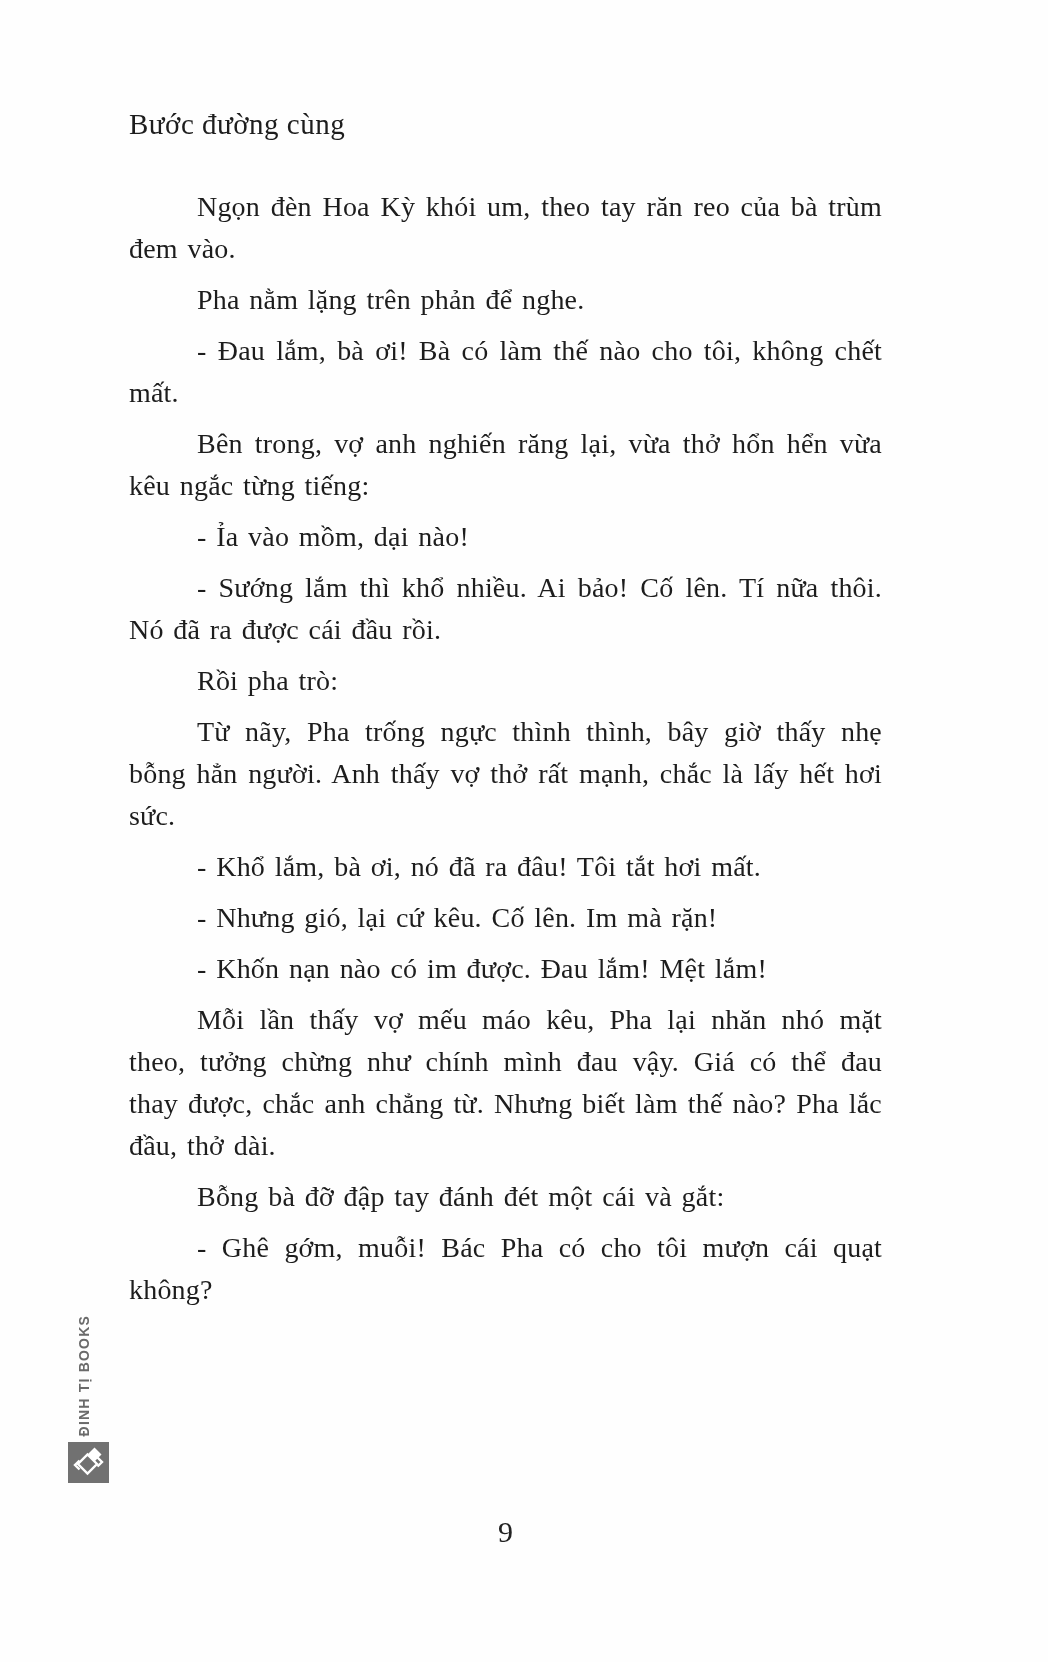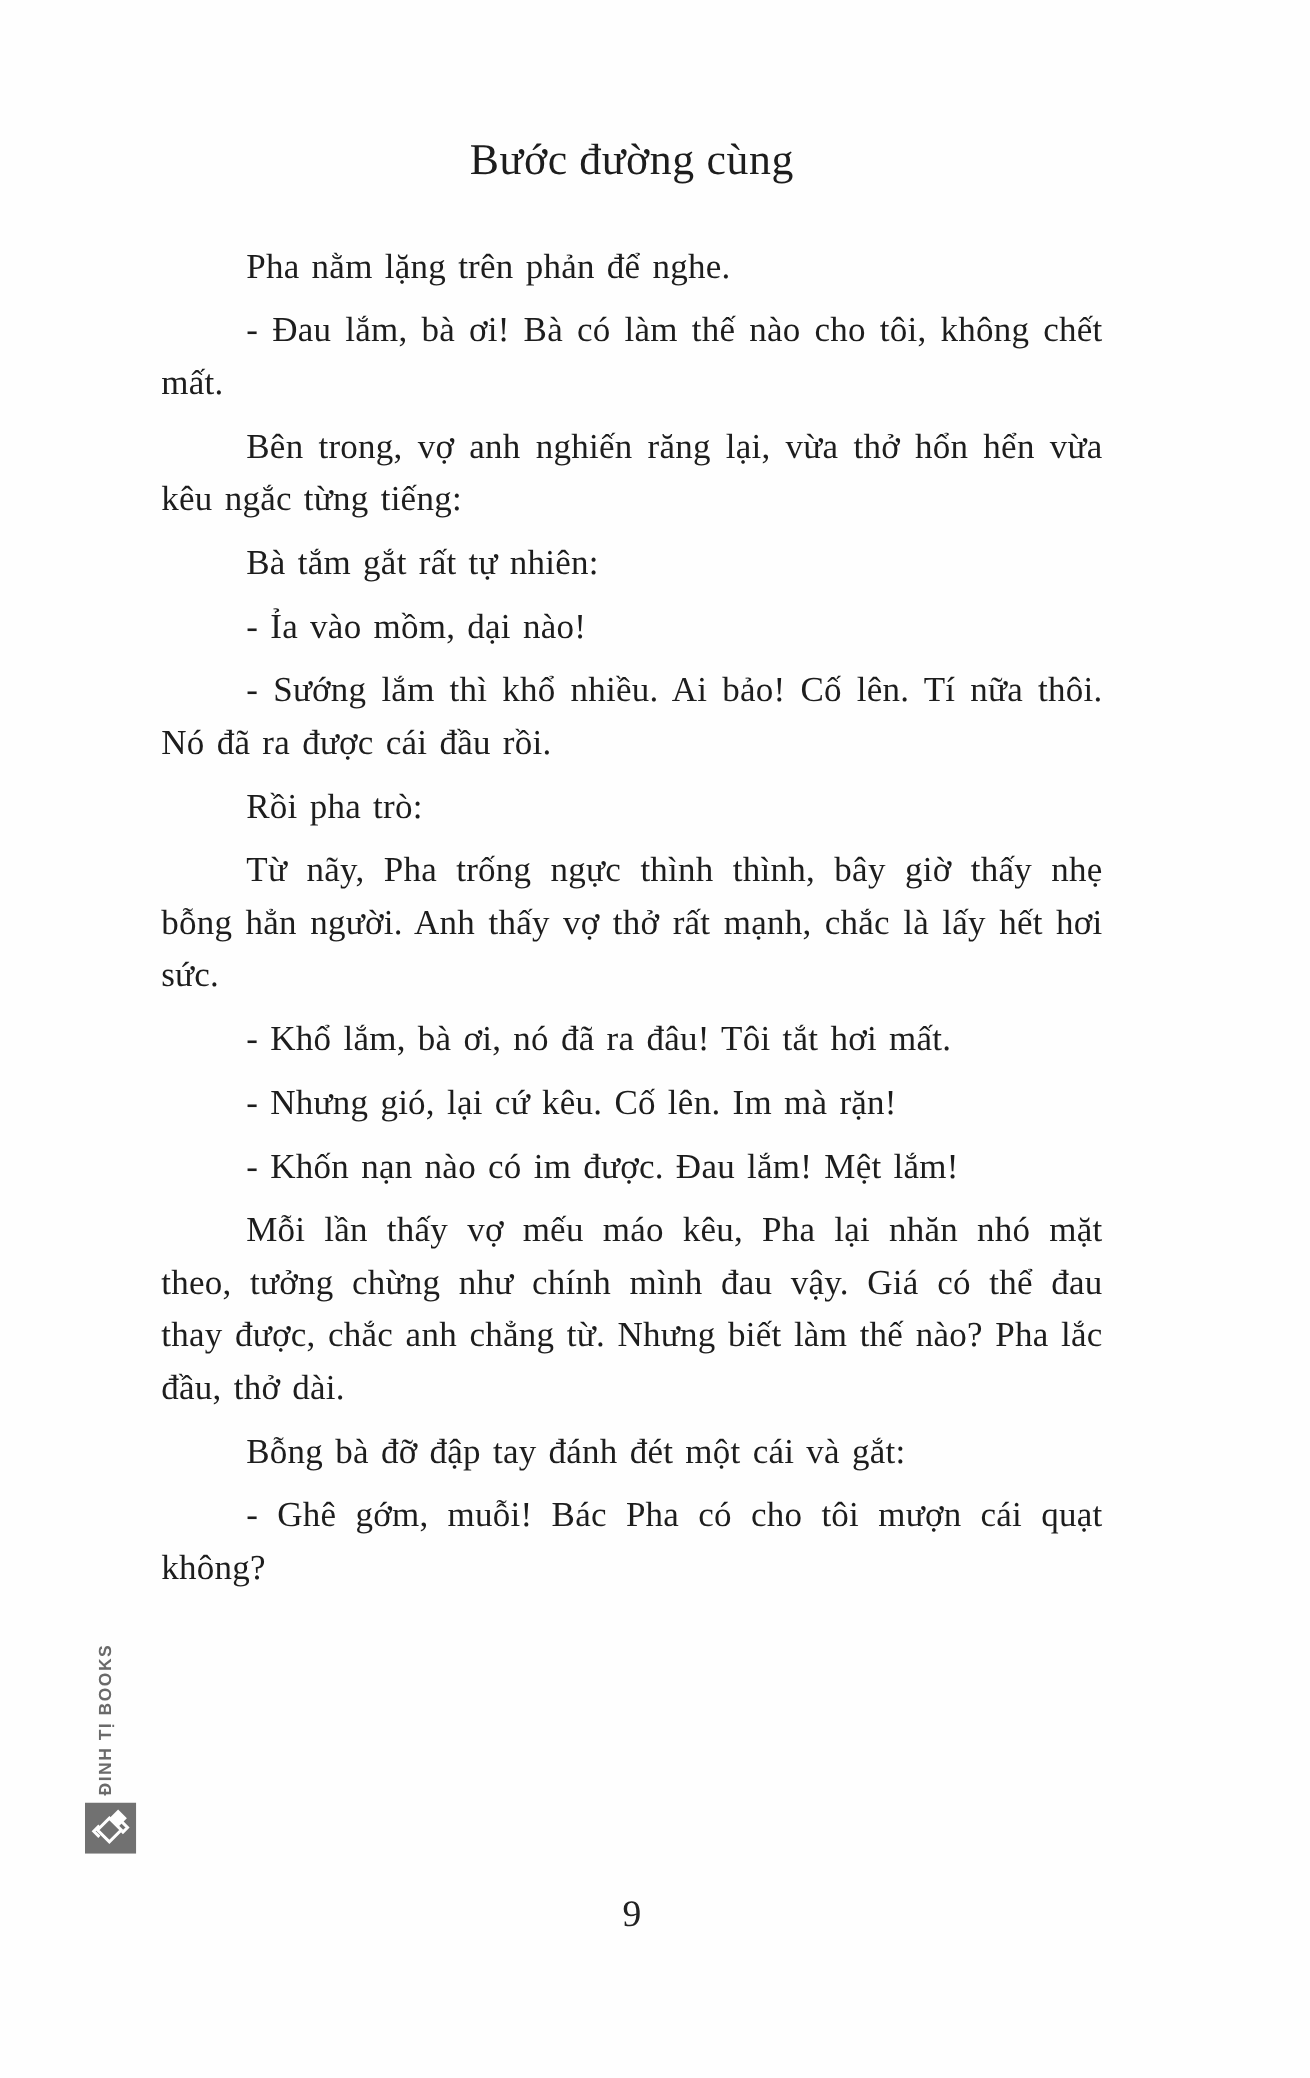--- a/index.html
+++ b/index.html
@@ -15,23 +15,23 @@
     font-family: "Liberation Serif", "DejaVu Serif", serif;
     color: #1d1d1d;
   }
   .content {
     position: absolute;
     left: 129px;
     right: 166px;
     top: 108px;
   }
   .book-title {
-    font-size: 35px;
+    font-size: 29px;
     font-weight: 400;
-    text-align: center;
+    text-align: left;
     letter-spacing: 0.5px;
     margin: 0 0 45px 0;
   }
   .para {
     font-size: 28px;
     line-height: 42px;
     text-align: justify;
     text-indent: 68px;
     margin: 9px 0 0 0;
     word-spacing: 2.5px;
@@ -86,24 +86,24 @@
         <path d="M19.5 12.5 L29 22 L19.5 31.5 L10 22 Z" fill="none" stroke="#ffffff" stroke-width="2.4"></path>
         <path d="M26.5 5.5 L33.5 12.5 L26.5 19.5 L19.5 12.5 Z" fill="#ffffff"></path>
         <path d="M11.5 18.5 L7 23 L11.5 27.5" fill="none" stroke="#ffffff" stroke-width="2.4"></path>
         <path d="M29.5 15.5 L34 20 L29.5 24.5" fill="none" stroke="#ffffff" stroke-width="2.4"></path>
       </svg>
     </div>
   </aside>
 
   <main class="content">
     <h1 class="book-title">Bước đường cùng</h1>
+    <p class="para">Ngọn đèn Hoa Kỳ khói um, theo tay răn reo của bà trùm đem vào.</p>
     <p class="para">Pha nằm lặng trên phản để nghe.</p>
     <p class="para">- Đau lắm, bà ơi! Bà có làm thế nào cho tôi, không chết mất.</p>
     <p class="para">Bên trong, vợ anh nghiến răng lại, vừa thở hổn hển vừa kêu ngắc từng tiếng:</p>
-    <p class="para">Bà tắm gắt rất tự nhiên:</p>
     <p class="para">- Ỉa vào mồm, dại nào!</p>
     <p class="para">- Sướng lắm thì khổ nhiều. Ai bảo! Cố lên. Tí nữa thôi. Nó đã ra được cái đầu rồi.</p>
     <p class="para">Rồi pha trò:</p>
     <p class="para">Từ nãy, Pha trống ngực thình thình, bây giờ thấy nhẹ bỗng hẳn người. Anh thấy vợ thở rất mạnh, chắc là lấy hết hơi sức.</p>
     <p class="para">- Khổ lắm, bà ơi, nó đã ra đâu! Tôi tắt hơi mất.</p>
     <p class="para">- Nhưng gió, lại cứ kêu. Cố lên. Im mà rặn!</p>
     <p class="para">- Khốn nạn nào có im được. Đau lắm! Mệt lắm!</p>
     <p class="para">Mỗi lần thấy vợ mếu máo kêu, Pha lại nhăn nhó mặt theo, tưởng chừng như chính mình đau vậy. Giá có thể đau thay được, chắc anh chẳng từ. Nhưng biết làm thế nào? Pha lắc đầu, thở dài.</p>
     <p class="para">Bỗng bà đỡ đập tay đánh đét một cái và gắt:</p>
     <p class="para">- Ghê gớm, muỗi! Bác Pha có cho tôi mượn cái quạt không?</p>

